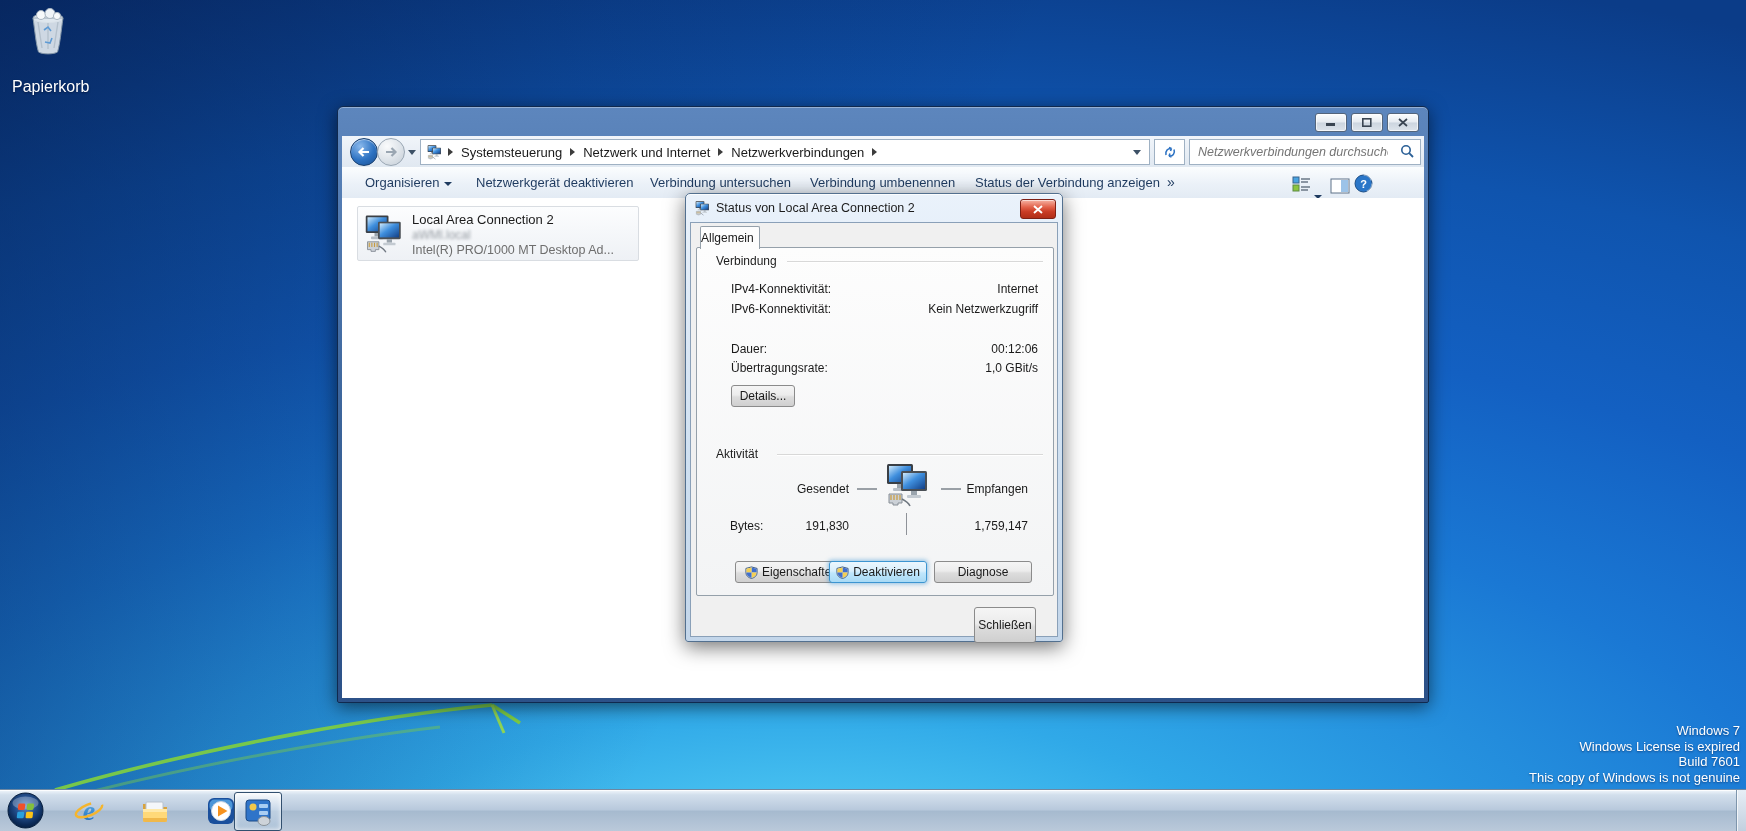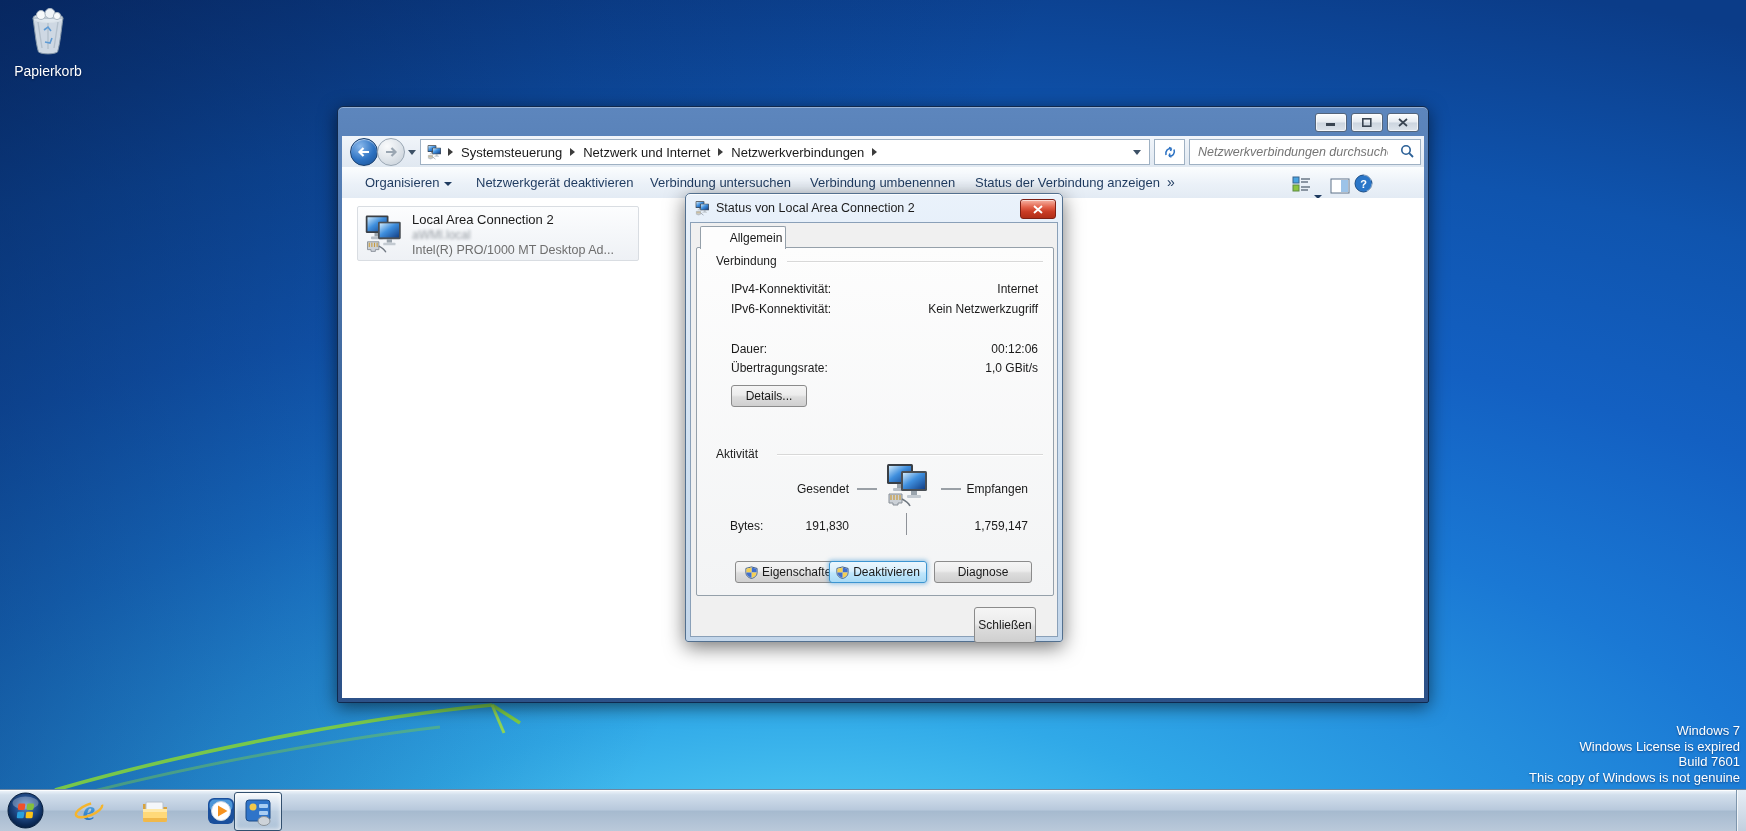--- a/index.html
+++ b/index.html
@@ -7,21 +7,21 @@
     font-family:"Liberation Sans","DejaVu Sans",sans-serif;
     background:
       radial-gradient(130% 115% at 46% 108%, #5fd9f8 0%, #30a9e8 20%, #1a78d4 45%, #1360c2 62%, #0f54ae 80%, #0b3c88 100%);
   }
   #screen::before{content:"";position:absolute;inset:0;
     background:linear-gradient(118deg, rgba(4,22,64,.55) 0%, rgba(4,22,64,.18) 28%, rgba(4,22,64,0) 48%);}
   .abs{position:absolute;}
 
   
   .recycle{left:12px;top:8px;width:72px;text-align:center;z-index:4;cursor:default;}
-  .recycle .lbl{color:#fff;font-size:14px;text-shadow:0 1px 2px rgba(0,20,60,.85);margin-top:3px;}
+  .recycle .lbl{color:#fff;font-size:16px;text-shadow:0 1px 2px rgba(0,20,60,.85);margin-top:18px;}
   .watermark{right:6px;top:723px;text-align:right;color:#fff;font-size:13px;line-height:15.5px;
     text-shadow:0 1px 2px rgba(0,30,80,.6);z-index:4;}
   .grass{left:0;top:655px;width:640px;height:176px;z-index:1;pointer-events:none;}
 
   
   .win{left:337px;top:106px;width:1090px;height:595px;z-index:10;
     background:linear-gradient(180deg,#5d86bd 0%,#3a6399 55%,#2c5188 100%);
     border:1px solid #10294e;border-radius:6px 6px 2px 2px;
     box-shadow:0 4px 18px rgba(0,0,0,.55), inset 0 1px 0 rgba(255,255,255,.35);}
   .win-caption{position:absolute;left:0;top:0;right:0;height:29px;}
@@ -74,21 +74,21 @@
     box-shadow:0 5px 20px rgba(0,0,0,.55), inset 0 1px 0 rgba(255,255,255,.8);}
   .dlg-titlebar{position:absolute;left:0;top:0;right:0;height:28px;font-size:12.5px;color:#1c1c1c;}
   .dlg-title{position:absolute;left:30px;top:7px;white-space:nowrap;}
   .dlg-titlebar svg.ticon{position:absolute;left:9px;top:6px;}
   .dlg-close{position:absolute;top:5px;right:6px;width:34px;height:18px;border:1px solid #7e2015;border-radius:3px;
     background:linear-gradient(#f6b3a4,#e2614a 40%,#c93c25 65%,#b02e18);
     box-shadow:inset 0 1px 0 rgba(255,255,255,.55);display:flex;align-items:center;justify-content:center;}
   .dlg-body{position:absolute;left:4px;right:4px;top:28px;bottom:4px;background:#f0f0f0;border:1px solid #8aa0b8;}
   .dlg-tab{position:absolute;left:9px;top:3px;width:58px;height:22px;z-index:2;
     background:#fdfdfd;border:1px solid #95a0aa;border-bottom:none;border-radius:2px 2px 0 0;
-    font-size:12px;color:#1a1a1a;text-align:center;line-height:22px;padding-left:26px;}
+    font-size:12px;color:#1a1a1a;line-height:22px;}
   .dlg-page{position:absolute;left:5px;top:24px;width:356px;height:347px;
     background:linear-gradient(#fdfdfd,#f3f4f5);border:1px solid #95a0aa;border-radius:2px;}
   .grp-label{position:absolute;font-size:12px;color:#1c1c1c;}
   .etch{position:absolute;height:1px;background:#d8d8d8;box-shadow:0 1px 0 #fff;}
   .prow{position:absolute;left:0;width:100%;height:18px;font-size:12px;color:#1a1a1a;}
   .prow .pl{position:absolute;left:34px;}
   .prow .pv{position:absolute;right:15px;}
   .btn{position:absolute;height:22px;border:1px solid #8b8b8b;border-radius:3px;
     background:linear-gradient(#f5f5f5,#ececec 45%,#dddddd 55%,#cfcfcf);
     font-family:"Liberation Sans",sans-serif;font-size:12px;color:#1a1a1a;
@@ -318,21 +318,21 @@
         </div>
         <div class="prow" style="top:94px">
           <span class="pl">Dauer:</span>
           <span class="pv">00:12:06</span>
         </div>
         <div class="prow" style="top:113px">
           <span class="pl">Übertragungsrate:</span>
           <span class="pv">1,0 GBit/s</span>
         </div>
 
-        <button class="btn" style="left:34px;top:137px;width:76px">Details...</button>
+        <button class="btn" style="left:34px;top:137px;width:64px">Details...</button>
 
         <div class="grp-label" style="left:19px;top:199px">Aktivität</div>
         <div class="etch" style="left:80px;right:10px;top:206px"></div>
 
         <div class="act-lbl" style="right:204px;top:234px">Gesendet</div>
         <div class="dashline" style="left:160px;width:20px;top:240px"></div>
         <svg style="position:absolute;left:188px;top:212px" width="48" height="48" viewBox="0 0 48 48">
             <use href="#sym-pc"></use>
           </svg>
         <div class="dashline" style="left:244px;width:20px;top:240px"></div>

